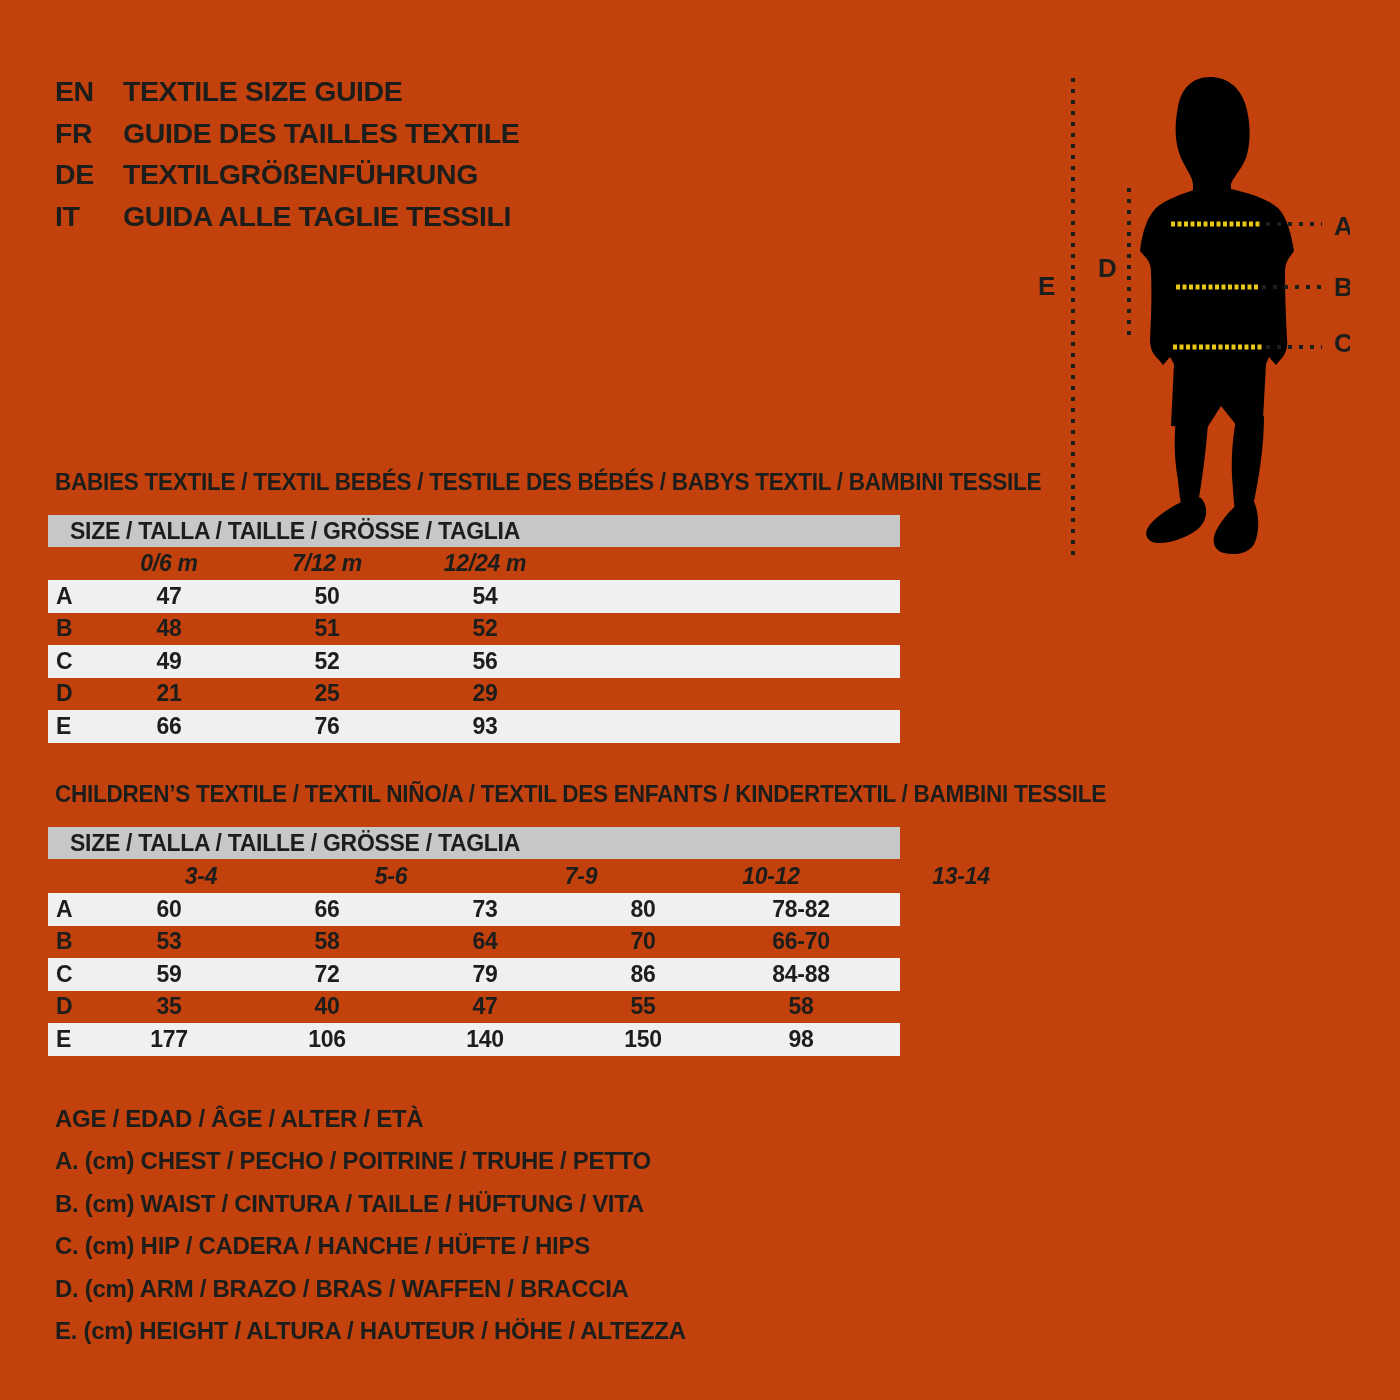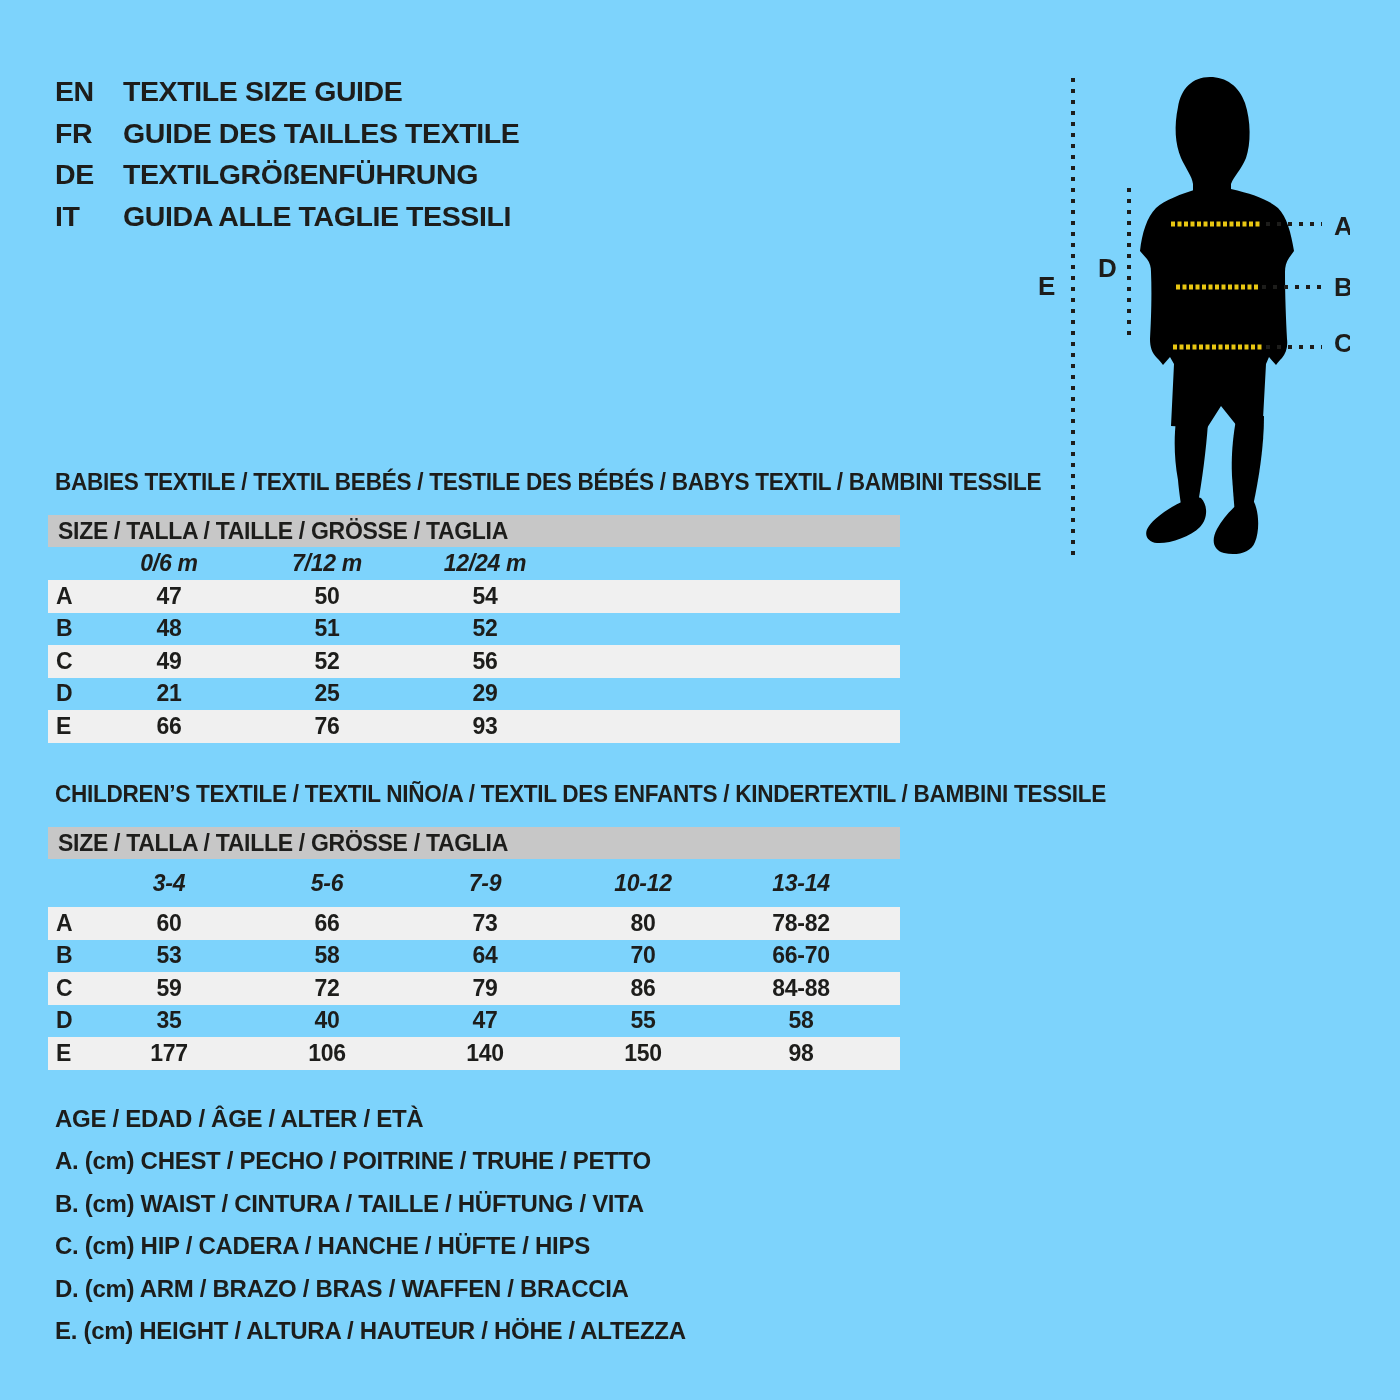--- a/index.html
+++ b/index.html
@@ -4,21 +4,21 @@
 <style>
   :root{
     --ink:#1d1d1b;
     --accent:#e9c712;
     --bar-bg:#c7c7c7;
     --stripe:#f0f0f0;
     --sil:#000000;
   }
   html,body{margin:0;padding:0;background:#ffffff;}
   .canvas{
-    position:relative;width:1400px;height:1400px;background:#7dd3fc;overflow:hidden;
+    position:relative;width:1400px;height:1400px;background:#c2410c;overflow:hidden;
     font-family:"Liberation Sans","DejaVu Sans",sans-serif;color:var(--ink);
   }
   
   .lang-list{position:absolute;left:55px;top:71px;}
   .lang-row{display:flex;height:41.5px;align-items:center;}
   .lang-code{width:68px;font-size:28.5px;font-weight:700;letter-spacing:-0.4px;}
   .lang-title{font-size:28.5px;font-weight:700;letter-spacing:-0.4px;white-space:nowrap;}
   
   .figure{position:absolute;left:1030px;top:70px;width:320px;height:500px;}
   .figure text{font-family:"Liberation Sans","DejaVu Sans",sans-serif;font-size:26px;font-weight:700;fill:var(--ink);}
@@ -31,29 +31,29 @@
     white-space:nowrap;transform:scaleX(0.94);transform-origin:left center;line-height:28px;
   }
   .heading-babies{top:468px;}
   .heading-children{top:780px;}
   
   .size-table{position:absolute;left:48px;width:852px;}
   .babies-table{top:515px;}
   .children-table{top:827px;}
   .size-bar{
     height:32px;background:var(--bar-bg);display:flex;align-items:center;
-    padding-left:10px;box-sizing:border-box;
+    padding-left:22px;box-sizing:border-box;
   }
   .size-bar span{font-size:23px;font-weight:700;letter-spacing:-0.3px;white-space:nowrap;}
   .trow{
     display:grid;grid-template-columns:42px repeat(5,158px);
     align-items:center;height:32.5px;
   }
   .thead{height:33px;font-style:italic;}
-  .children-table .thead{height:48px;}
+  .children-table .thead{height:34px;gap:32px;}
   .stripe{background:var(--stripe);}
   .cell{font-size:23px;font-weight:700;letter-spacing:-0.3px;text-align:center;}
   .cell.rowlabel{text-align:left;padding-left:8px;}
   
   .legend{position:absolute;left:55px;top:1098px;}
   .legend-line{font-size:24px;font-weight:700;letter-spacing:-0.3px;line-height:42.4px;white-space:nowrap;}
 </style>
 </head>
 <body>
 

